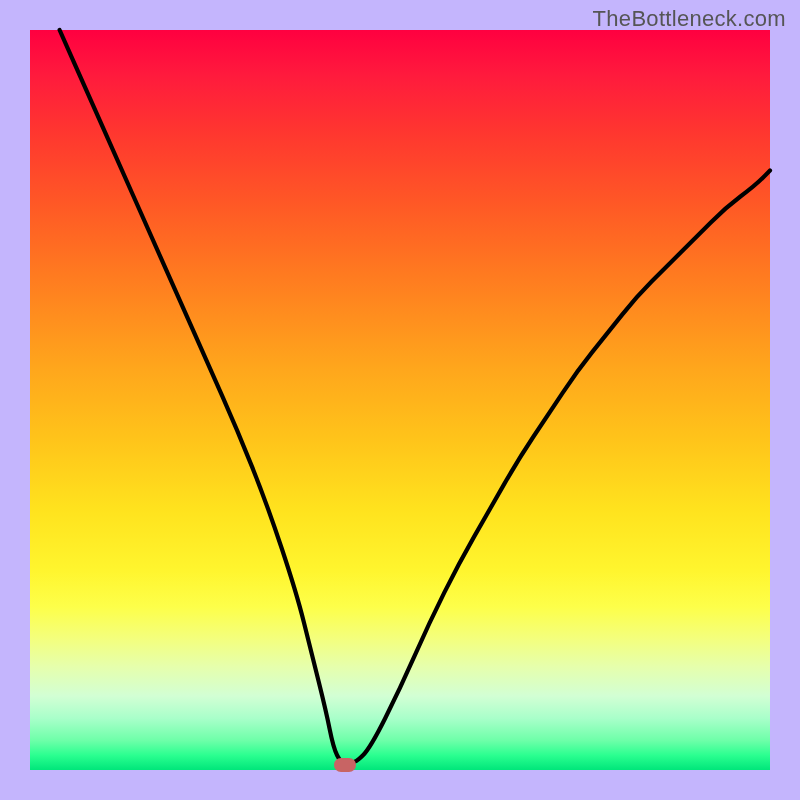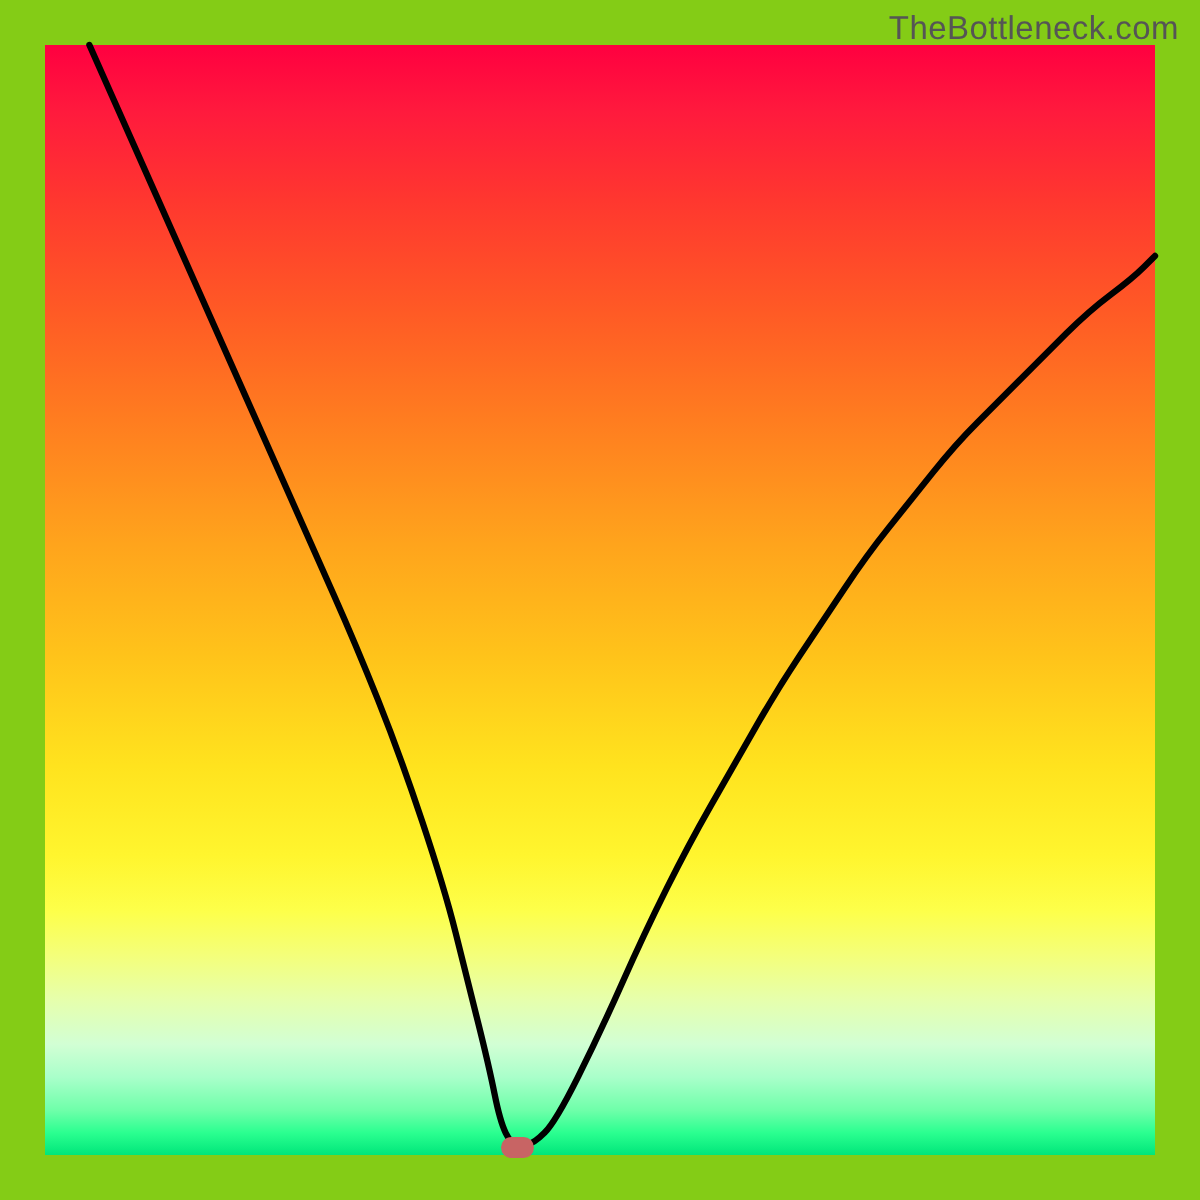--- a/index.html
+++ b/index.html
@@ -10,21 +10,21 @@
     background: #000;
     font-family: Arial, Helvetica, sans-serif;
     overflow: hidden;
   }
   .frame {
     position: absolute;
     top: 0;
     left: 0;
     width: 800px;
     height: 800px;
-    background: #84cc16;
+    background: #c4b5fd;
   }
   .plot {
     position: absolute;
     top: 30px;
     left: 30px;
     width: 740px;
     height: 740px;
     background: linear-gradient(
       to bottom,
       #ff0040 0%,

